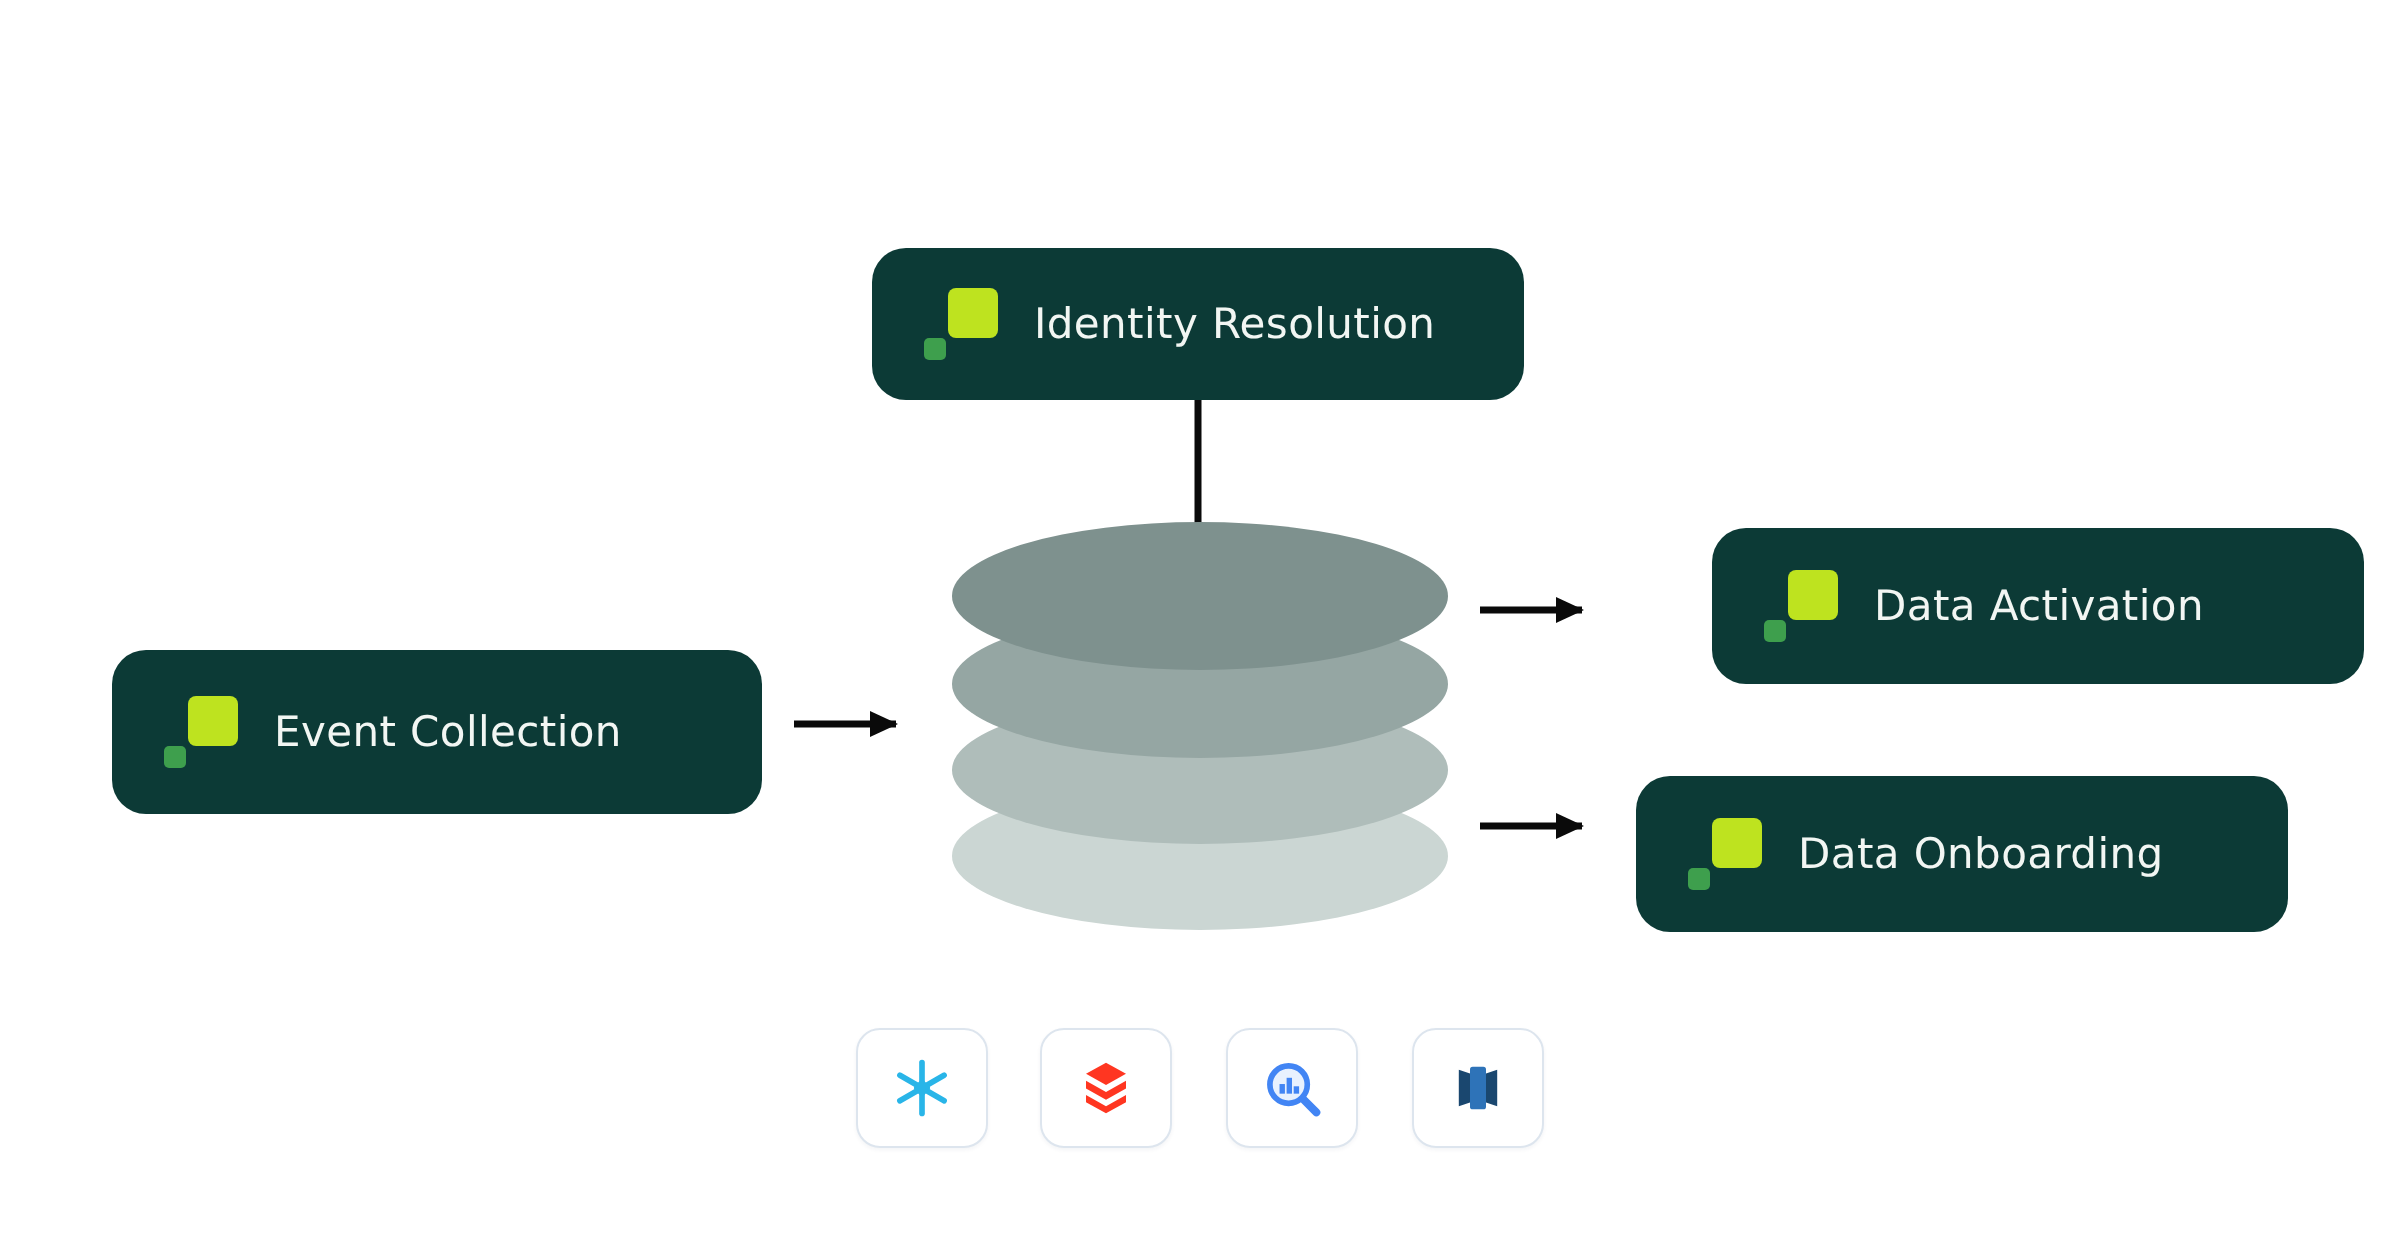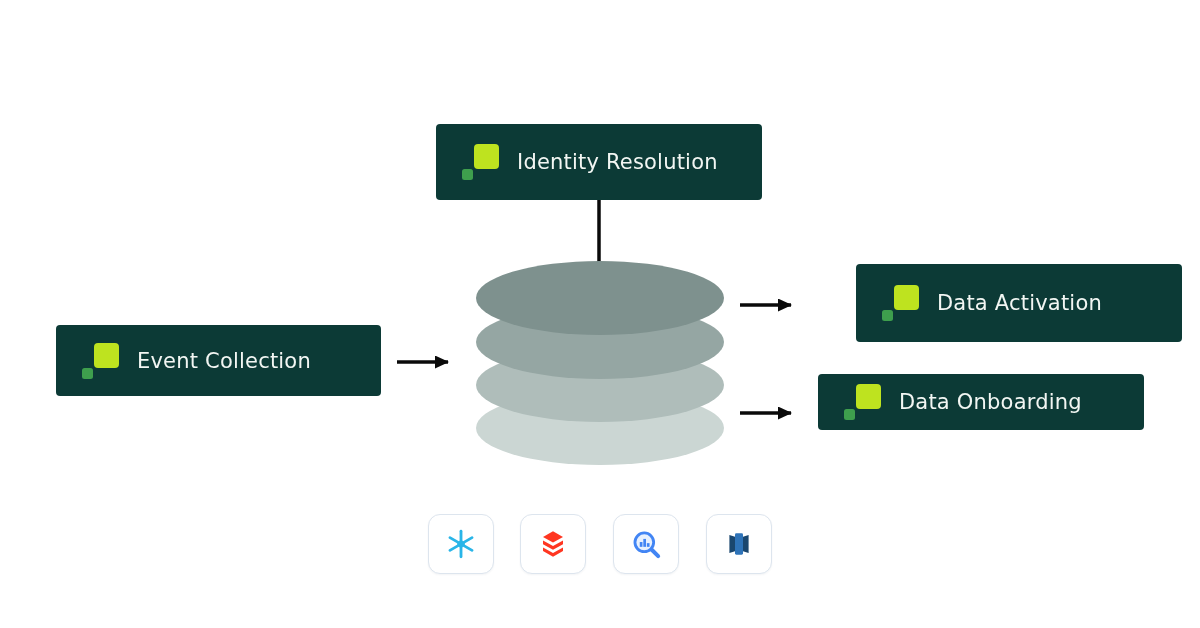--- a/index.html
+++ b/index.html
@@ -16,21 +16,21 @@
   }
 
   
   .pill {
     position: absolute;
     display: flex;
     align-items: center;
     gap: 18px;
     padding: 0 26px;
     background: #0C3A36;
-    border-radius: 4px;
+    border-radius: 17px;
     box-sizing: border-box;
   }
   .pill .label {
     color: #F2F6F3;
     font-size: 21px;
     font-weight: 500;
     letter-spacing: 0.2px;
     white-space: nowrap;
   }
   .logo {
@@ -46,23 +46,23 @@
     border-radius: 4px;
   }
   .logo .sq-small {
     position: absolute;
     left: 0; bottom: 0;
     width: 11px; height: 11px;
     border-radius: 2.5px;
   }
 
   #node-identity { left: 436px; top: 124px; width: 326px; height: 76px; }
-  #node-event    { left: 56px;  top: 325px; width: 325px; height: 71px; text-align: center; }
+  #node-event    { left: 56px;  top: 325px; width: 325px; height: 82px; text-align: center; }
   #node-activation { left: 856px; top: 264px; width: 326px; height: 78px; }
-  #node-onboarding { left: 818px; top: 374px; width: 326px; height: 56px; }
+  #node-onboarding { left: 818px; top: 388px; width: 326px; height: 78px; }
 
   
   .connectors {
     position: absolute;
     left: 0; top: 0;
     width: 1200px; height: 628px;
     pointer-events: none;
   }
 
   

